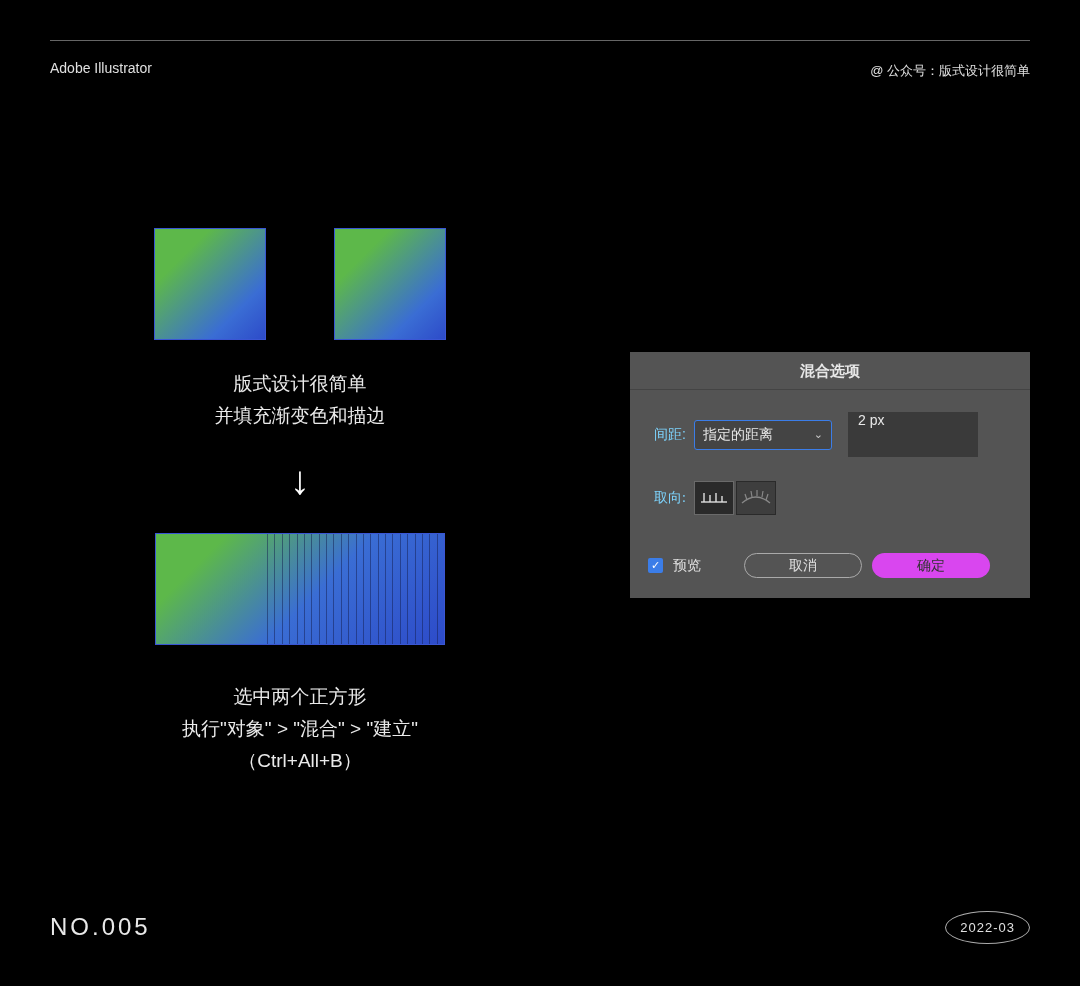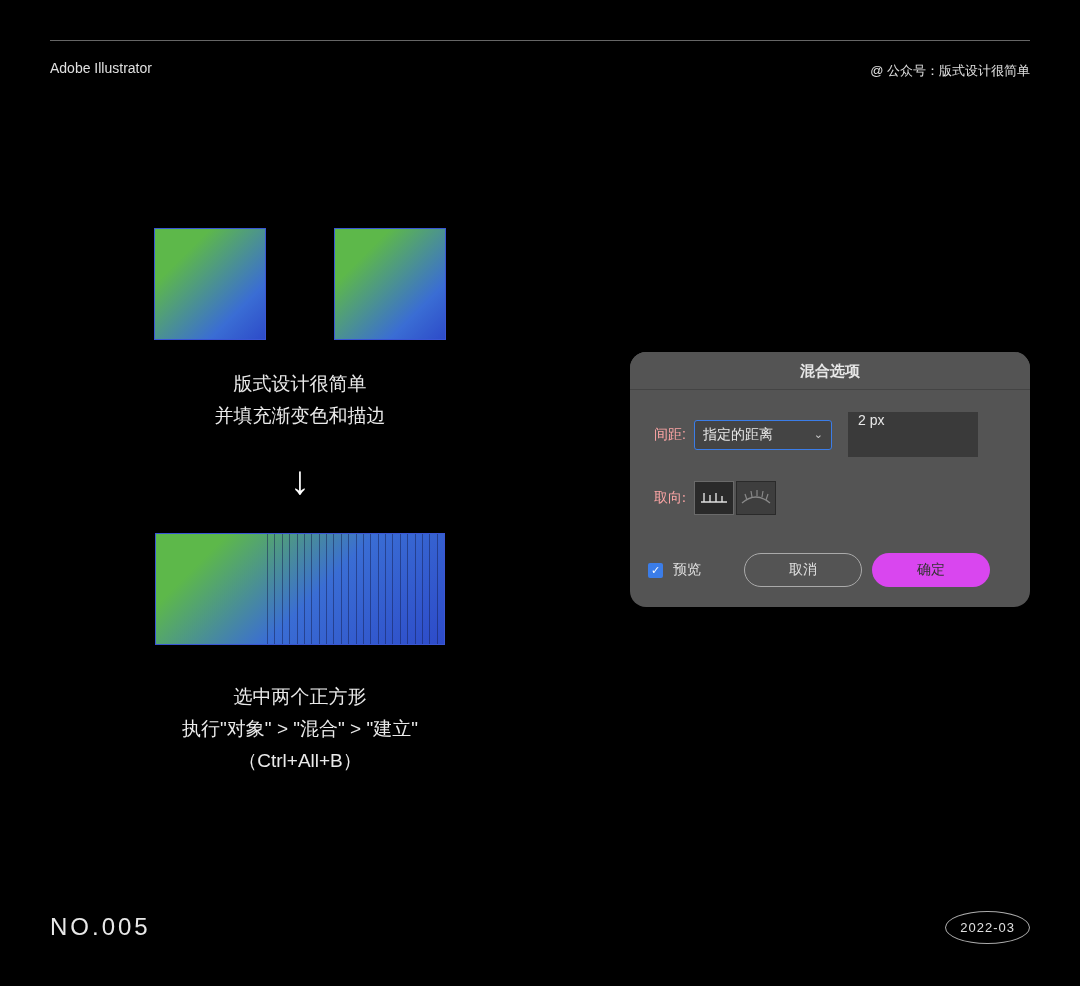--- a/index.html
+++ b/index.html
@@ -81,21 +81,21 @@
     .blend-result .first-slice {
       flex: 0 0 112px;
       border-right: 1px solid rgba(20,30,80,0.5);
     }
     .dialog {
       position: absolute;
       left: 630px;
       top: 352px;
       width: 400px;
       background: #545454;
-      border-radius: 16px;
+      border-radius: 0;
       overflow: hidden;
     }
     .dialog-title {
       background: #545454;
       text-align: center;
       padding: 10px 0 8px;
       font-size: 15px;
       font-weight: 600;
       color: #e8e8e8;
       border-bottom: 1px solid #444;
@@ -103,21 +103,21 @@
     .dialog-body {
       padding: 22px 18px 20px;
     }
     .dialog-row {
       display: flex;
       align-items: center;
       margin-bottom: 24px;
     }
     .dialog-label {
       font-size: 14px;
-      color: #fca5a5;
+      color: #7dd3fc;
       margin-right: 8px;
       min-width: 38px;
       text-align: right;
     }
     .select-box {
       display: flex;
       align-items: center;
       justify-content: space-between;
       background: #444;
       border: 1.5px solid #3b7de8;
@@ -172,21 +172,21 @@
       font-size: 11px;
       color: #fff;
     }
     .check-label {
       font-size: 14px;
       color: #e0e0e0;
       margin-right: 33px;
     }
     .btn {
       flex: 0 0 118px;
-      height: 34px;
+      height: 25px;
       border-radius: 17px;
       display: flex;
       align-items: center;
       justify-content: center;
       font-size: 14px;
     }
     .btn-outline {
       border: 1.5px solid #aaa;
       color: #e0e0e0;
       background: transparent;

